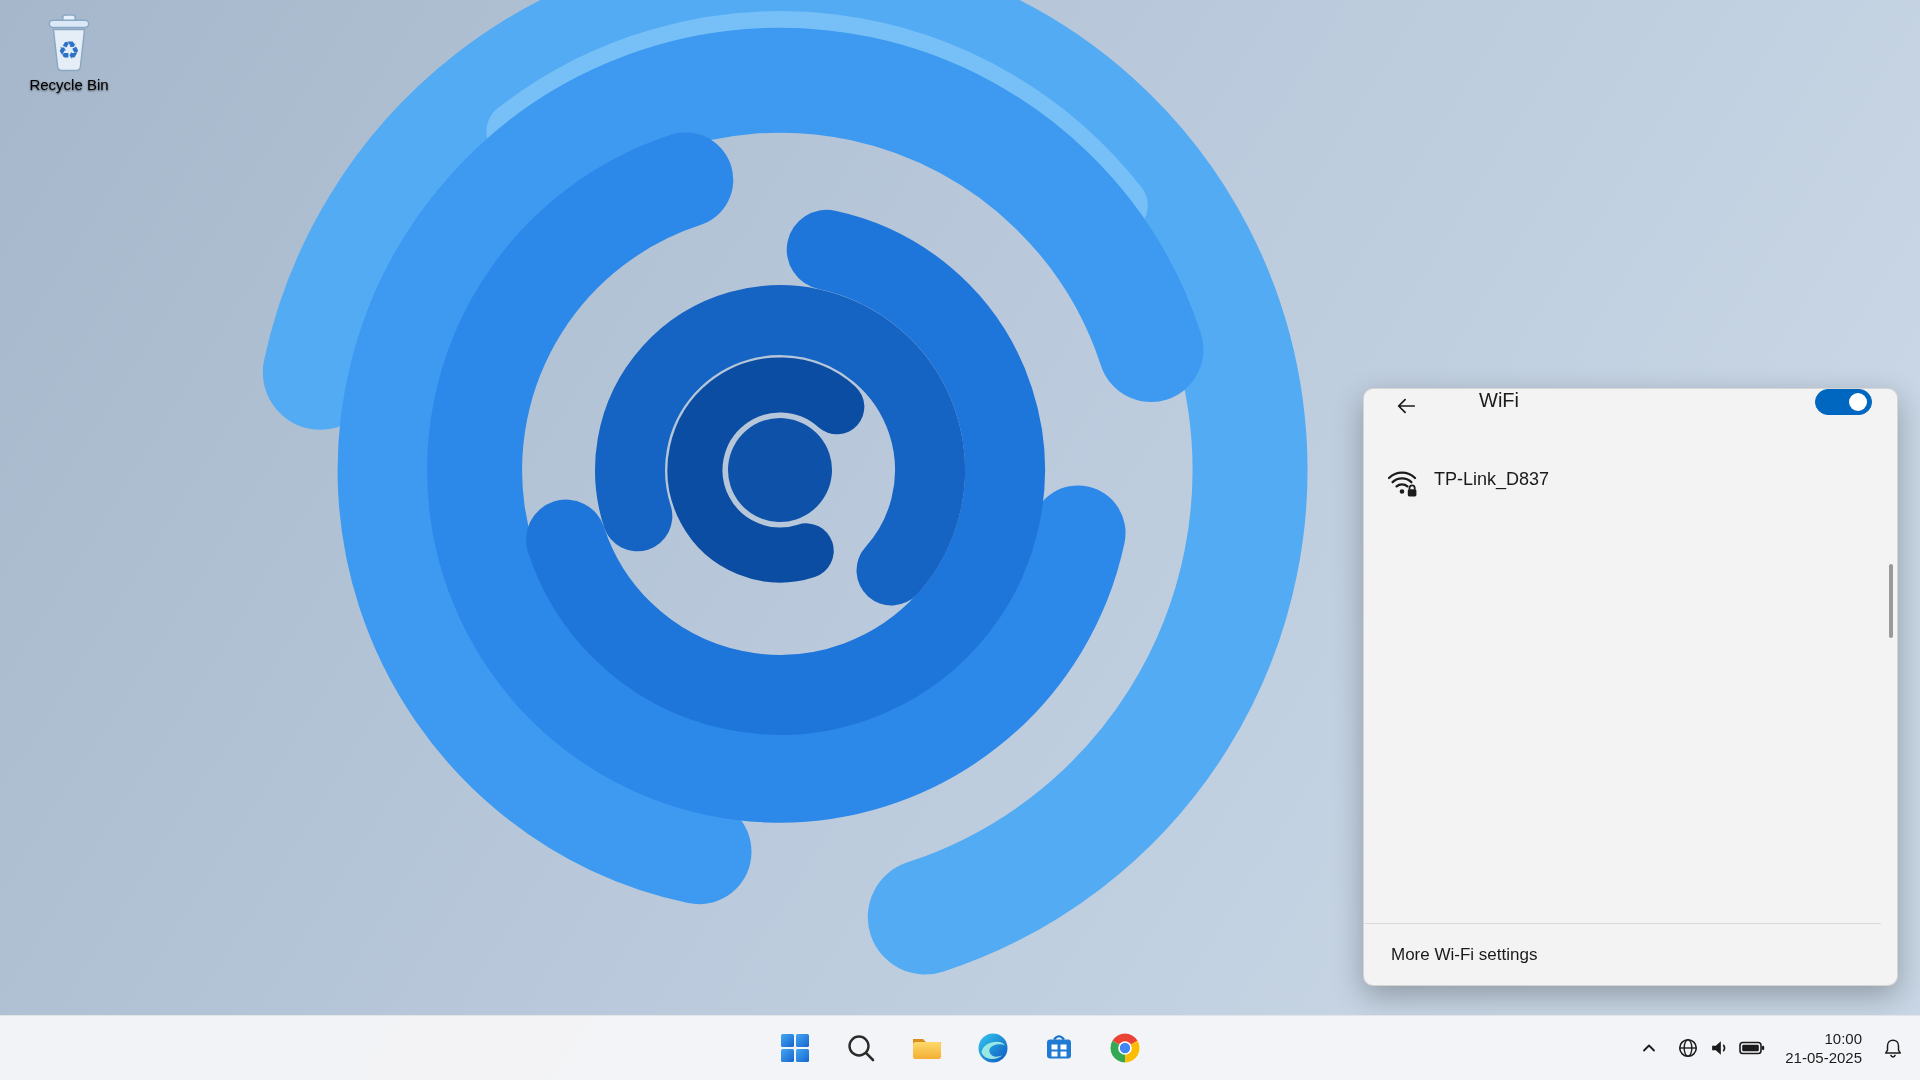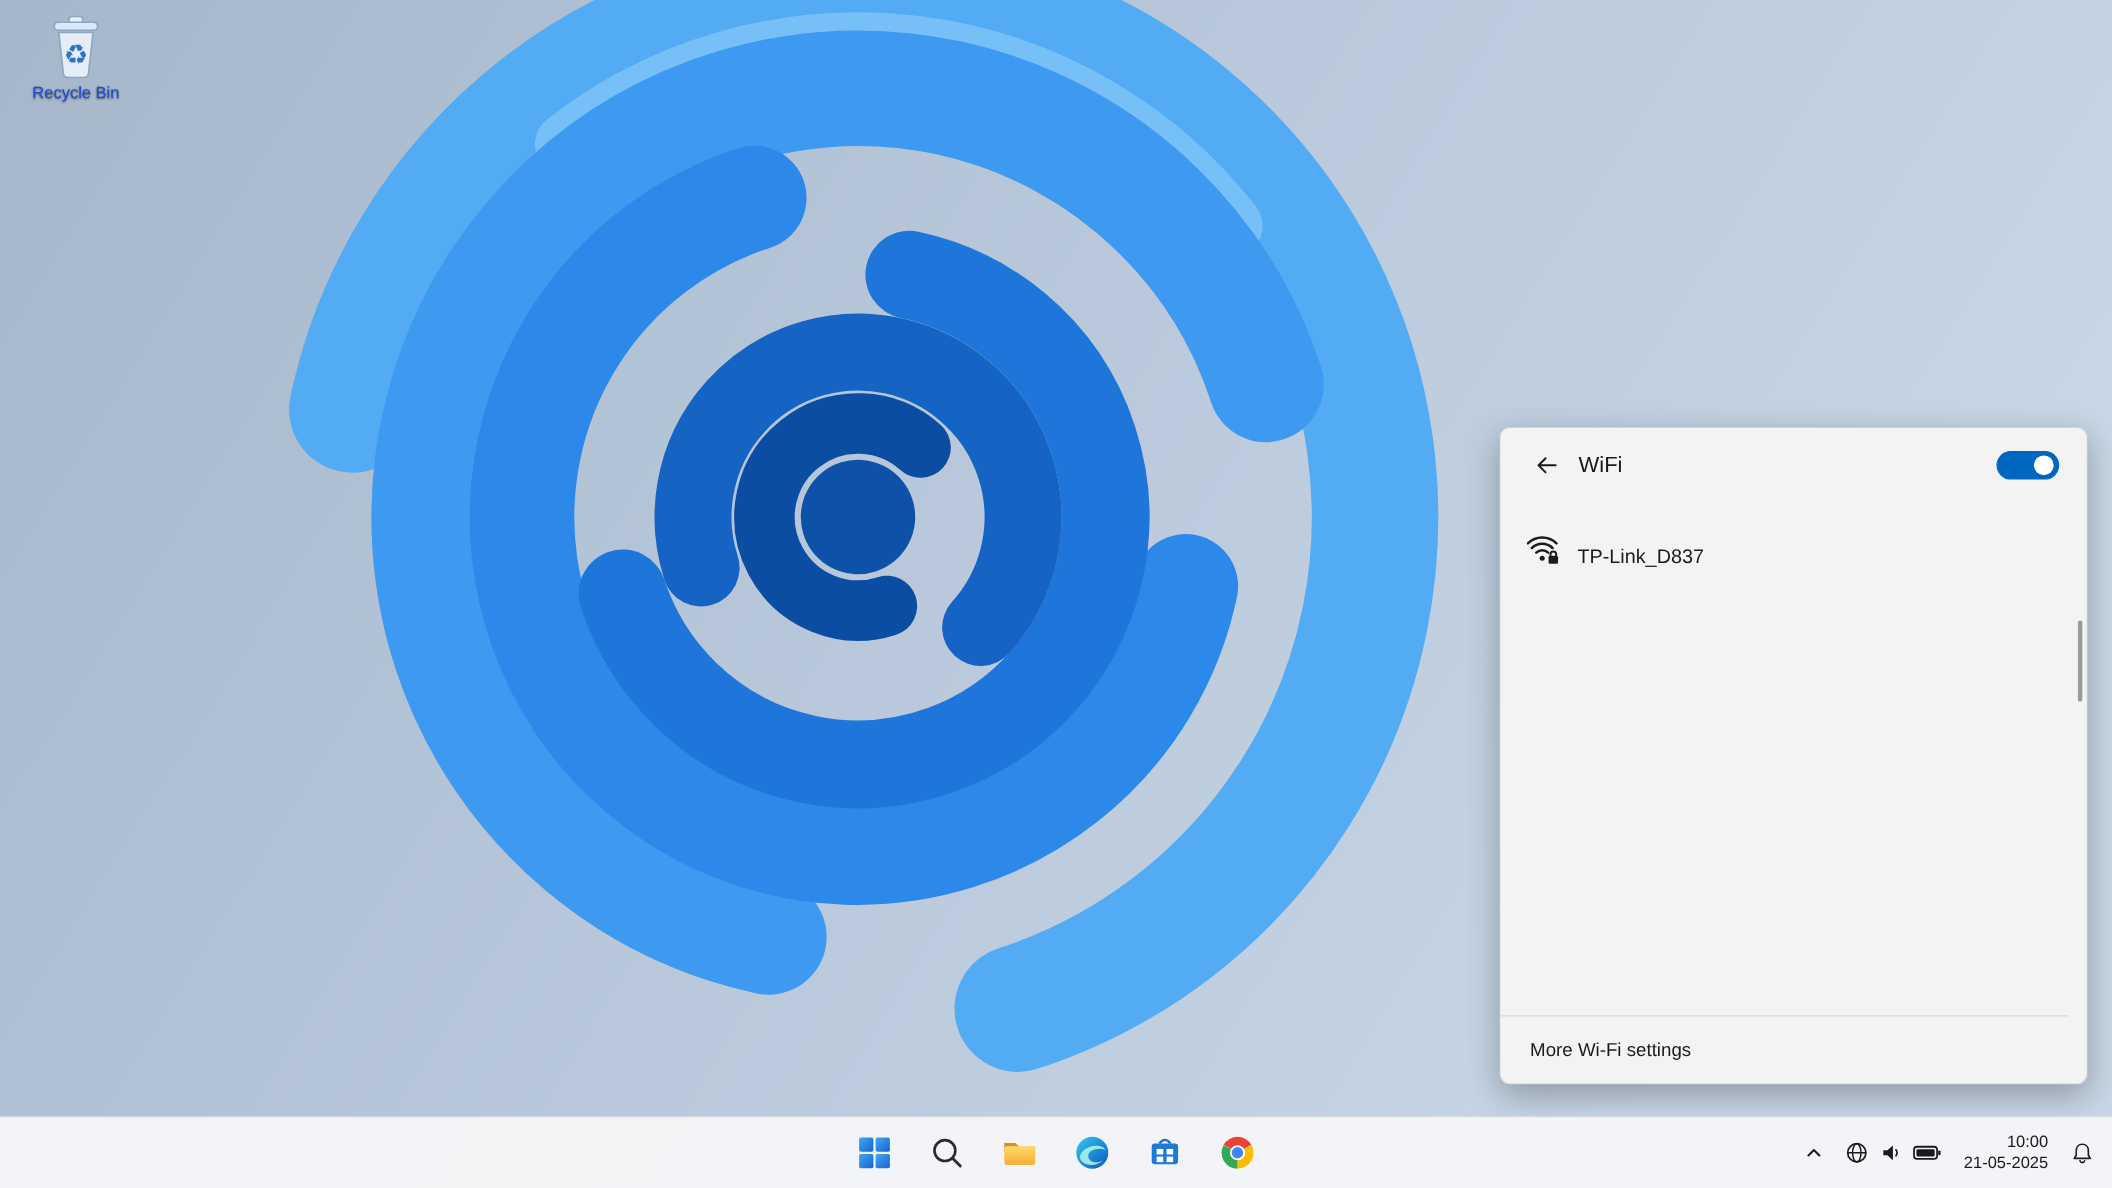--- a/index.html
+++ b/index.html
@@ -10,50 +10,50 @@
   }
   .wallpaper { position:absolute; inset:0; width:1920px; height:1080px; z-index:0; }
 
   
   .desktop-icon {
     position:absolute; left:14px; top:14px; width:110px; z-index:2;
     display:flex; flex-direction:column; align-items:center; cursor:default;
   }
   .desktop-icon svg { width:52px; height:58px; }
   .desktop-icon-label {
-    margin-top:4px; font-size:15px; color:#1d4ed8; text-align:center;
+    margin-top:4px; font-size:15px; color:#000000; text-align:center;
     text-shadow:0 1px 2px rgba(0,0,0,.65);
   }
 
   
   .wifi-panel {
     position:absolute; left:1363px; top:388px; width:535px; height:598px; z-index:3;
     background:#f3f3f3; border:1px solid rgba(0,0,0,.12); border-radius:10px;
     box-shadow:0 10px 30px rgba(0,0,0,.28); overflow:hidden;
   }
   .wifi-header {
     position:absolute; top:0; left:0; right:0; height:68px;
-    display:flex; align-items:center; padding:0 25px;
+    display:flex; align-items:flex-start; padding:0 25px;gap:44px;
   }
   .back-btn {
     width:34px; height:34px; border:none; background:transparent; border-radius:6px;
     display:flex; align-items:center; justify-content:center; cursor:pointer;
   }
   .wifi-title { margin-left:12px; font-size:20px; color:#1a1a1a; }
   .toggle {
     margin-left:auto; width:57px; height:26px; border-radius:13px;
     background:#0067c0; border:1px solid #0067c0; position:relative; cursor:pointer;
   }
   .toggle .knob {
     position:absolute; top:3px; right:4px; width:18px; height:18px;
     border-radius:50%; background:#ffffff;
   }
   .network-row {
     position:absolute; top:80px; left:12px; right:20px; height:48px;
-    display:flex; align-items:flex-end; padding:0 12px; border-radius:6px; cursor:pointer;
+    display:flex; align-items:flex-start; padding:0 12px; border-radius:6px; cursor:pointer;
   }
   .network-row svg { width:32px; height:32px; flex:0 0 auto; }
   .network-name { margin-left:14px; font-size:18px; color:#1a1a1a; }
   .panel-scrollbar {
     position:absolute; right:4px; top:175px; width:4px; height:74px;
     background:#9a9a9a; border-radius:2px; cursor:pointer;
   }
   .wifi-footer {
     position:absolute; left:0; right:16px; bottom:0; height:62px;
     border-top:1px solid rgba(0,0,0,.1);

